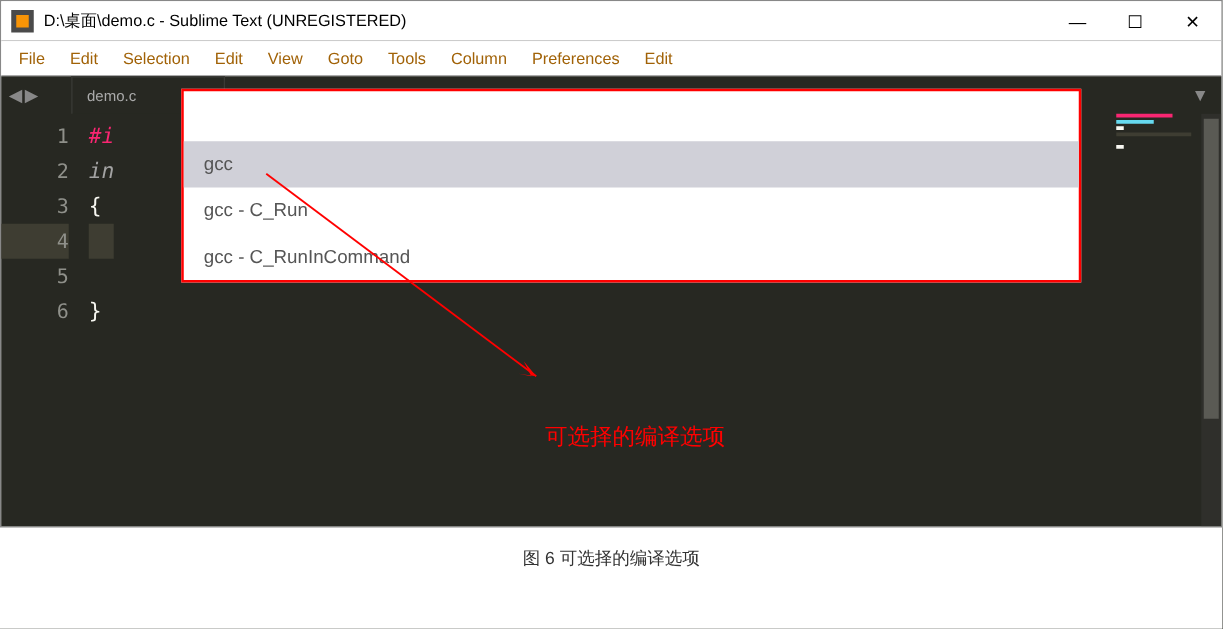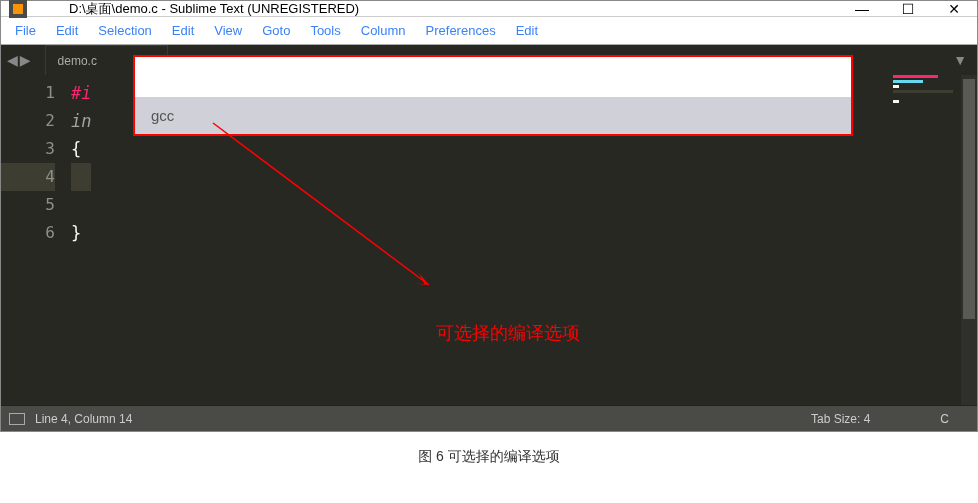--- a/index.html
+++ b/index.html
@@ -1,44 +1,44 @@
 <!DOCTYPE html>
 <html><head>
   <meta charset="utf-8">
   <style>
     * { margin: 0; padding: 0; box-sizing: border-box; }
     body { font-family: "Segoe UI", Tahoma, sans-serif; background: #fff; }
     .container { width: 978px; }
     .window { border: 1px solid #888; background: #fff; }
-    .titlebar { display: flex; align-items: center; height: 16px; background: #fff; border-bottom: 1px solid #ccc; gap: 34px; }
+    .titlebar { display: flex; align-items: center; height: 32px; background: #fff; border-bottom: 1px solid #ccc; }
     .titlebar-icon { width: 18px; height: 18px; margin: 0 8px; background: #4a4a4a; display: flex; align-items: center; justify-content: center; }
     .titlebar-icon-inner { width: 10px; height: 10px; background: #f89406; }
     .titlebar-title { flex: 1; font-size: 13px; color: #000; }
     .titlebar-controls { display: flex; }
     .titlebar-btn { width: 46px; height: 32px; display: flex; align-items: center; justify-content: center; font-size: 14px; color: #000; }
     .menubar { display: flex; background: #fff; height: 28px; align-items: center; padding: 0 4px; border-bottom: 1px solid #aaa; }
-    .menubar-item { font-size: 13px; padding: 4px 10px; color: #3b82f6; }
+    .menubar-item { font-size: 13px; padding: 4px 10px; color: #a16207; }
     .editor-area { background: #272822; position: relative; height: 360px; overflow: hidden; }
     .tabbar { display: flex; align-items: center; height: 30px; }
     .nav-arrows { display: flex; padding: 0 6px; gap: 2px; }
     .arrow { color: #888; font-size: 14px; }
-    .tab { display: flex; align-items: center; background: #272822; padding: 0 12px; height: 30px; margin-left: 8px; gap: 50px; border-top: 1px solid #3a3a36; border-left: 1px solid #3a3a36; border-right: 1px solid #3a3a36; }
+    .tab { display: flex; align-items: center; background: #272822; padding: 0 12px; height: 30px; margin-left: 20px; gap: 50px; border-top: 1px solid #3a3a36; border-left: 1px solid #3a3a36; border-right: 1px solid #3a3a36; }
     .tab-name { color: #aaa; font-size: 12px; }
     .tab-close { color: #888; font-size: 14px; }
     .tabbar-dropdown { margin-left: auto; margin-right: 10px; color: #888; font-size: 14px; }
     .code-area { display: flex; position: relative; }
     .gutter { width: 70px; text-align: right; padding-right: 16px; padding-top: 4px; }
     .line-num { font-family: Consolas, monospace; font-size: 16px; color: #8f908a; line-height: 28px; }
     .code { font-family: Consolas, monospace; font-size: 17px; padding-top: 4px; line-height: 28px; }
     .code-text-1 { color: #f92672; font-style: italic; }
     .code-text-2 { color: #a3a3a3; font-style: italic; }
     .code-brace { color: #f8f8f2; }
     .code-line { height: 28px; }
     .highlighted { background: #3e3d32; }
-    .popup { position: absolute; top: 10px; left: 132px; width: 720px; background: #fff; border: 2px solid #ff0000; padding-top: 40px; }
+    .popup { position: absolute; top: 10px; left: 144px; width: 720px; background: #fff; border: 2px solid #ff0000; padding-top: 40px; }
     .popup-item { font-size: 15px; color: #555; padding: 10px 16px; }
     .popup-item.highlighted-item { background: #d0d0d8; }
     .annotation { position: absolute; top: 235px; left: 435px; color: #ff0000; font-size: 18px; display: flex; align-items: center; margin-top: 41px; }
     .annotation-arrow { position: absolute; width: 350px; height: 1px; top: 85px; left: 210px; pointer-events: none; }
     .minimap { position: absolute; top: 30px; right: 24px; width: 60px; height: 50px; }
     .minimap-line { height: 3px; margin-bottom: 2px; }
     .statusbar { display: flex; align-items: center; height: 26px; background: #4a4a46; border-top: 1px solid #222; padding: 0 8px; gap: 10px; }
     .statusbar-icon { width: 16px; height: 12px; border: 1px solid #aaa; }
     .statusbar-text { color: #ccc; font-size: 12px; }
     .statusbar-spacer { flex: 1; }
@@ -116,32 +116,27 @@
         <div class="minimap-line"></div>
         <div class="minimap-line" style="background:#f8f8f2;width:6px"></div>
       </div>
 
       <div class="scrollbar-v">
         <div class="scrollbar-v-thumb"></div>
       </div>
 
       <div class="popup">
         <div class="popup-item highlighted-item">gcc</div>
+        <div class="popup-item">gcc - C_Run</div>
+        <div class="popup-item">gcc - C_RunInCommand</div>
       </div>
 
       <svg class="annotation-arrow" style="position:absolute;top:68px;left:200px;width:260px;height:190px">
         <line x1="12" y1="10" x2="228" y2="172" stroke="#ff0000" stroke-width="1.5"></line>
         <polygon points="228,172 218,160 224,172 214,170" fill="#ff0000"></polygon>
       </svg>
       <div class="annotation">可选择的编译选项</div>
     </div>
 
-    <div class="statusbar">
-      <div class="statusbar-icon"></div>
-      <div class="statusbar-text">Line 4, Column 14</div>
-      <div class="statusbar-spacer"></div>
-      <div class="statusbar-text">Tab Size: 4</div>
-      <div class="statusbar-text" style="margin-left:60px;margin-right:20px">C</div>
-    </div>
   </div>
 
   <div class="caption">图 6 可选择的编译选项</div>
 </div>
 
 </body></html>

